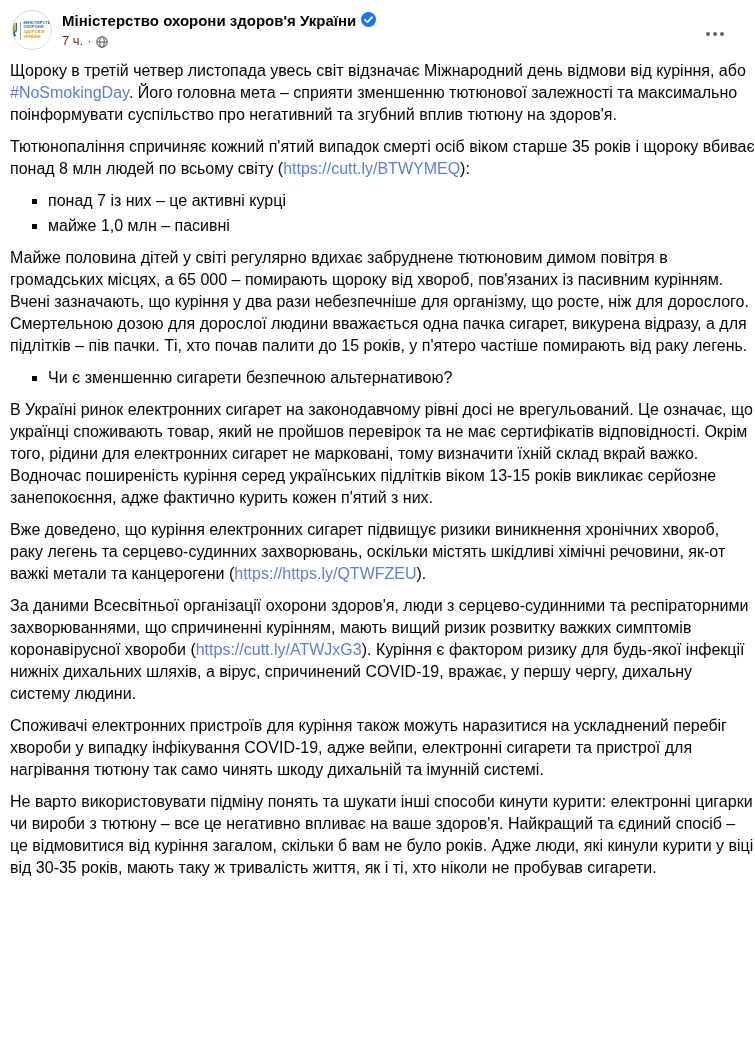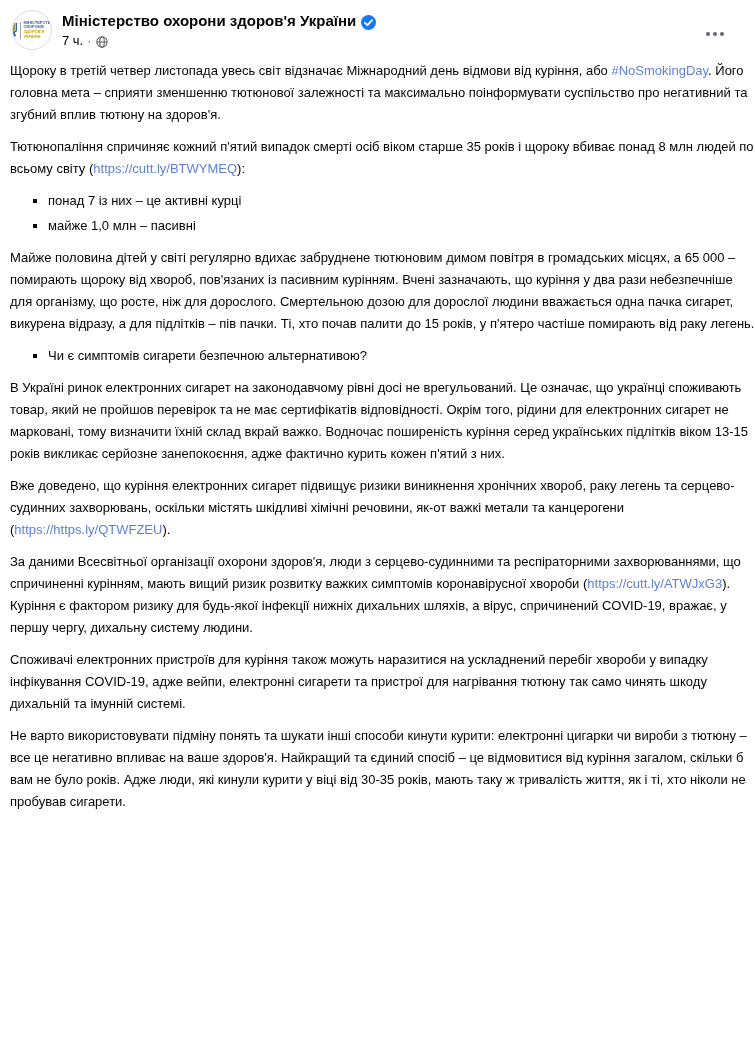--- a/index.html
+++ b/index.html
@@ -39,21 +39,21 @@
   .logo-text span {
     font-size: 4px;
     font-weight: bold;
     letter-spacing: 0;
     white-space: nowrap;
   }
   .logo-line-blue { color: #2e5fa3; }
   .logo-line-yellow { color: #c9a50a; }
 
   .header-text { margin-left: 10px; padding-top: 1px; }
-  .name-row { display: flex; align-items: flex-end; gap: 5px; }
+  .name-row { display: flex; align-items: flex-start; gap: 5px; }
   .page-name {
     font-size: 15px;
     font-weight: bold;
     color: #050505;
     text-decoration: none;
     cursor: pointer;
     line-height: 19px;
   }
   .verified-badge { display: inline-block; margin-top: 1px; }
   .meta-row {
@@ -83,21 +83,21 @@
   .more-button i {
     width: 4px; height: 4px;
     border-radius: 50%;
     background: #606770;
     display: block;
   }
 
   
   .post-body {
     padding: 4px 0 0 10px;
-    font-size: 13px;
+    font-size: 16px;
     line-height: 22px;
     color: #050505;
     letter-spacing: 0;
   }
   .post-body p { margin: 0 0 10px 0; }
   .post-body ul {
     margin: 0 0 10px 0;
     padding-left: 38px;
     list-style: square;
   }
@@ -133,21 +133,21 @@
 
     <div class="header-text">
       <div class="name-row">
         <a class="page-name">Міністерство охорони здоров'я України</a>
         <svg class="verified-badge" width="15" height="15" viewBox="0 0 16 16">
           <circle cx="8" cy="8" r="8" fill="#1877f2"></circle>
           <path d="M4.2 8.3 L6.9 10.9 L11.8 5.5" fill="none" stroke="#ffffff" stroke-width="1.9" stroke-linecap="round" stroke-linejoin="round"></path>
         </svg>
       </div>
       <div class="meta-row">
-        <a style="color:#000000;text-decoration:none;cursor:pointer;">7 ч.</a>
+        <a style="color:#7f1d1d;text-decoration:none;cursor:pointer;">7 ч.</a>
         <span class="dot-sep">·</span>
         <svg class="globe" width="12" height="12" viewBox="0 0 12 12">
           <circle cx="6" cy="6" r="5.2" fill="none" stroke="#65676b" stroke-width="1.1"></circle>
           <ellipse cx="6" cy="6" rx="2.3" ry="5.2" fill="none" stroke="#65676b" stroke-width="1.1"></ellipse>
           <line x1="0.8" y1="6" x2="11.2" y2="6" stroke="#65676b" stroke-width="1.1"></line>
         </svg>
       </div>
     </div>
 
     <div class="more-button" title="">
@@ -159,21 +159,21 @@
 
   <div class="post-body">
       <p>Щороку в третій четвер листопада увесь світ відзначає Міжнародний день відмови від куріння, або <a class="lnk">#NoSmokingDay</a>. Його головна мета – сприяти зменшенню тютюнової залежності та максимально поінформувати суспільство про негативний та згубний вплив тютюну на здоров'я.</p>
       <p>Тютюнопаління спричиняє кожний п'ятий випадок смерті осіб віком старше 35 років і щороку вбиває понад 8 млн людей по всьому світу (<a class="lnk">https://cutt.ly/BTWYMEQ</a>):</p>
       <ul>
         <li>понад 7 із них – це активні курці</li>
         <li>майже 1,0 млн – пасивні</li>
       </ul>
       <p>Майже половина дітей у світі регулярно вдихає забруднене тютюновим димом повітря в громадських місцях, а 65 000 – помирають щороку від хвороб, пов'язаних із пасивним курінням. Вчені зазначають, що куріння у два рази небезпечніше для організму, що росте, ніж для дорослого. Смертельною дозою для дорослої людини вважається одна пачка сигарет, викурена  відразу, а для підлітків – пів пачки. Ті, хто почав палити до 15 років, у п'ятеро частіше помирають від раку легень.</p>
       <ul>
-        <li>Чи є симптомів сигарети безпечною альтернативою?</li>
+        <li>Чи є зменшенню сигарети безпечною альтернативою?</li>
       </ul>
       <p>В Україні ринок електронних сигарет на законодавчому рівні досі не врегульований. Це означає, що українці споживають товар, який не пройшов перевірок та не має сертифікатів відповідності. Окрім того, рідини для електронних сигарет не марковані, тому визначити їхній склад вкрай важко. Водночас поширеність куріння серед українських підлітків віком 13-15 років викликає серйозне занепокоєння, адже фактично курить кожен п'ятий з них.</p>
       <p>Вже доведено, що куріння електронних сигарет підвищує ризики виникнення хронічних хвороб, раку легень та серцево-судинних захворювань, оскільки містять шкідливі хімічні речовини, як-от важкі метали та канцерогени (<a class="lnk">https://https.ly/QTWFZEU</a>).</p>
       <p>За даними Всесвітньої організації охорони здоров'я, люди з серцево-судинними та респіраторними захворюваннями, що спричиненні курінням, мають вищий ризик розвитку важких симптомів коронавірусної хвороби (<a class="lnk">https://cutt.ly/ATWJxG3</a>). Куріння є фактором ризику для будь-якої інфекції нижніх дихальних шляхів, а вірус, спричинений COVID-19, вражає, у першу чергу, дихальну систему людини.</p>
       <p>Споживачі електронних пристроїв для куріння також можуть наразитися на ускладнений перебіг хвороби у випадку інфікування COVID-19, адже вейпи, електронні сигарети та пристрої для нагрівання тютюну так само чинять шкоду дихальній та імунній системі.</p>
       <p>Не варто використовувати підміну понять та шукати інші способи кинути курити: електронні цигарки чи вироби з тютюну – все це негативно впливає на ваше здоров'я. Найкращий та єдиний спосіб – це відмовитися від куріння загалом, скільки б вам не було років. Адже люди, які кинули курити у віці від 30-35 років, мають таку ж тривалість життя, як і ті, хто ніколи не пробував сигарети.</p>
     </div>
 
 </div>
 

